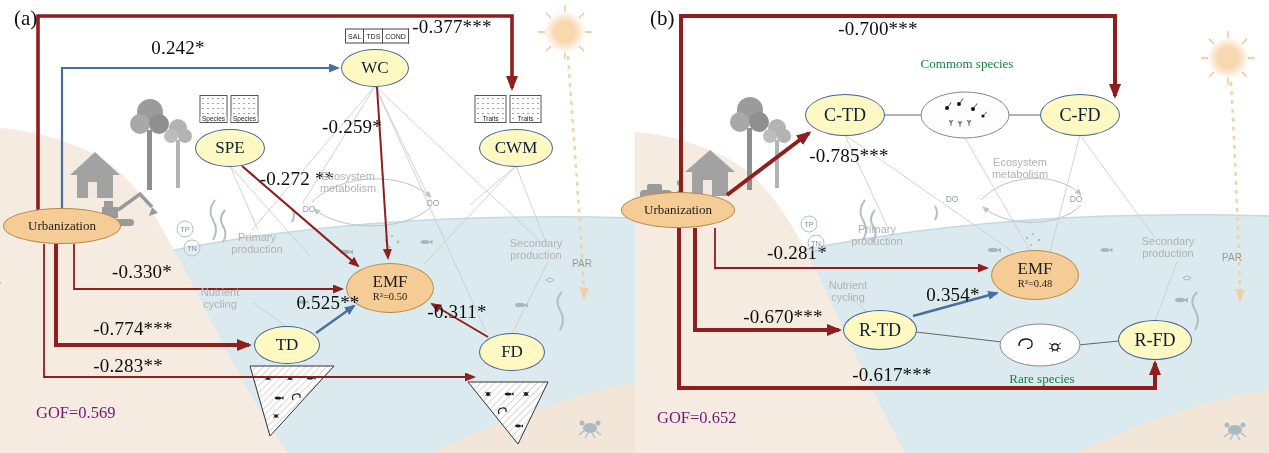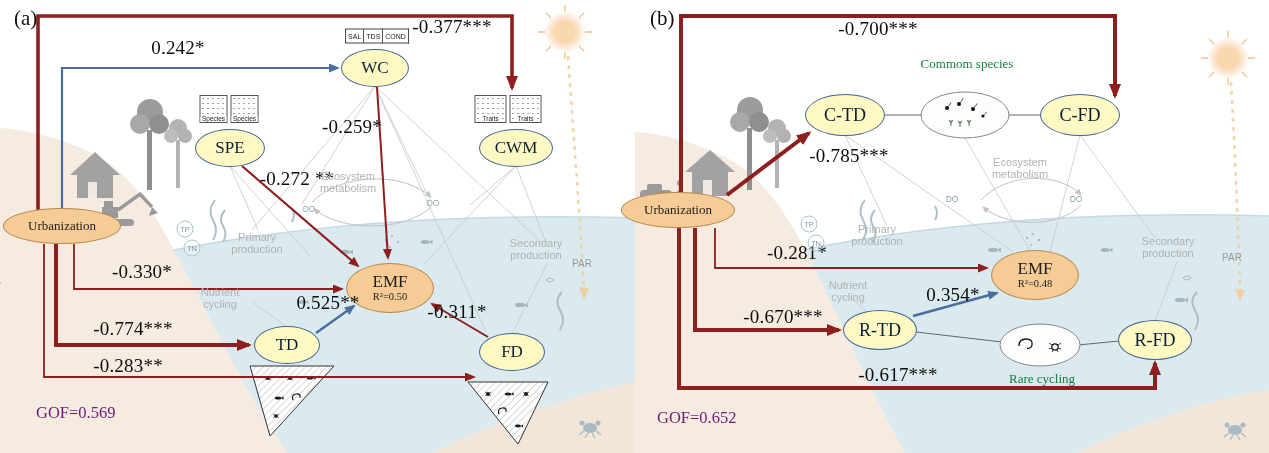--- a/index.html
+++ b/index.html
@@ -445,21 +445,21 @@
         <path d="M80,228 L80,268 L352,268" stroke="#8f1f1f" stroke-width="1.8" marker-end="url(#bR)"></path>
         <path d="M60,228 L60,330 L204,330" stroke="#8f1f1f" stroke-width="4" marker-end="url(#bRL)"></path>
         <path d="M278,316 L362,293" stroke="#4a6e9e" stroke-width="2.4" marker-end="url(#bB)"></path>
         <path d="M44,228 L44,388 L520,388 L520,363" stroke="#8f1f1f" stroke-width="4" marker-end="url(#bRL)"></path>
       </g>
     </svg>
 
     <div class="plabel" style="left:15px;top:6px;">(b)</div>
 
     <div class="splabel" style="left:332px;top:64px;">Commom species</div>
-    <div class="splabel" style="left:407px;top:379px;">Rare cycling</div>
+    <div class="splabel" style="left:407px;top:379px;">Rare species</div>
 
     <div class="node orange" style="left:43px;top:210px;width:112px;height:34px;">
         <span class="nl small">Urbanization</span>
       </div>
     <div class="node blue" style="left:210px;top:115px;width:78px;height:40px;">
         <span class="nl big">C-TD</span>
       </div>
     <div class="node blue" style="left:445px;top:115px;width:78px;height:40px;">
         <span class="nl big">C-FD</span>
       </div>
@@ -472,21 +472,21 @@
       </div>
     <div class="node blue" style="left:520px;top:340px;width:72px;height:38px;text-align:center;">
         <span class="nl big">R-FD</span>
       </div>
 
     <div class="abs coef" style="left:243px;top:29px;">-0.700***</div>
     <div class="abs coef" style="left:214px;top:156px;">-0.785***</div>
     <div class="abs coef" style="left:162px;top:253px;">-0.281*</div>
     <div class="abs coef" style="left:148px;top:317px;">-0.670***</div>
     <div class="abs coef" style="left:318px;top:295px;">0.354*</div>
-    <div class="abs coef" style="left:257px;top:375px;margin-left:6px;">-0.617***</div>
+    <div class="abs coef" style="left:257px;top:375px;">-0.617***</div>
 
     <div class="graylab" style="left:385px;top:168px;width:82px;">Ecosystem metabolism</div>
     <div class="graylab" style="left:242px;top:235px;width:72px;">Primary production</div>
     <div class="graylab" style="left:533px;top:247px;width:80px;">Secondary production</div>
     <div class="graylab" style="left:213px;top:291px;width:62px;">Nutrient cycling</div>
     <div class="envlab" style="left:317px;top:199px;">DO</div>
     <div class="envlab" style="left:441px;top:199px;">DO</div>
     <div class="envchip" style="left:174px;top:224px;">TP</div>
     <div class="envchip" style="left:181px;top:243px;">TN</div>
     <div class="envlab" style="left:597px;top:257px;font-size:10px;color:#9a9a9a;">PAR</div>

